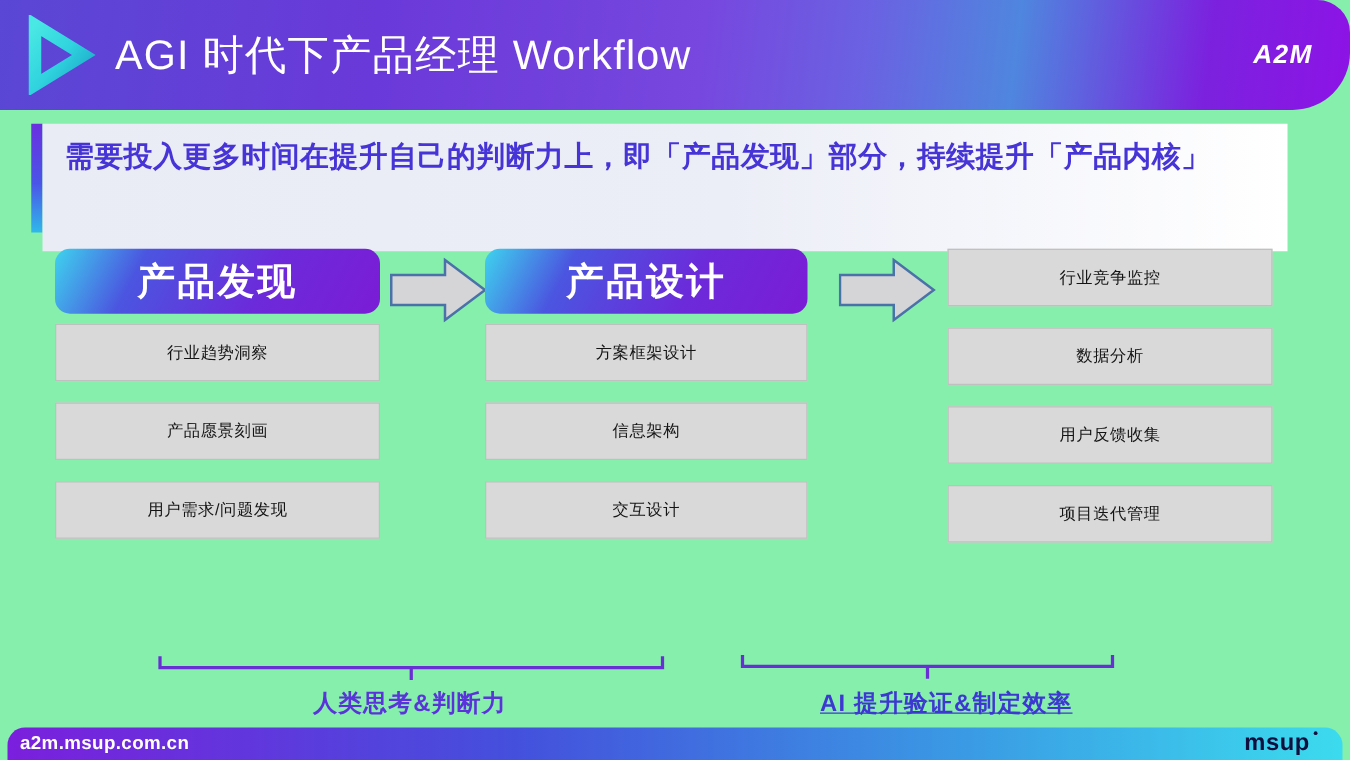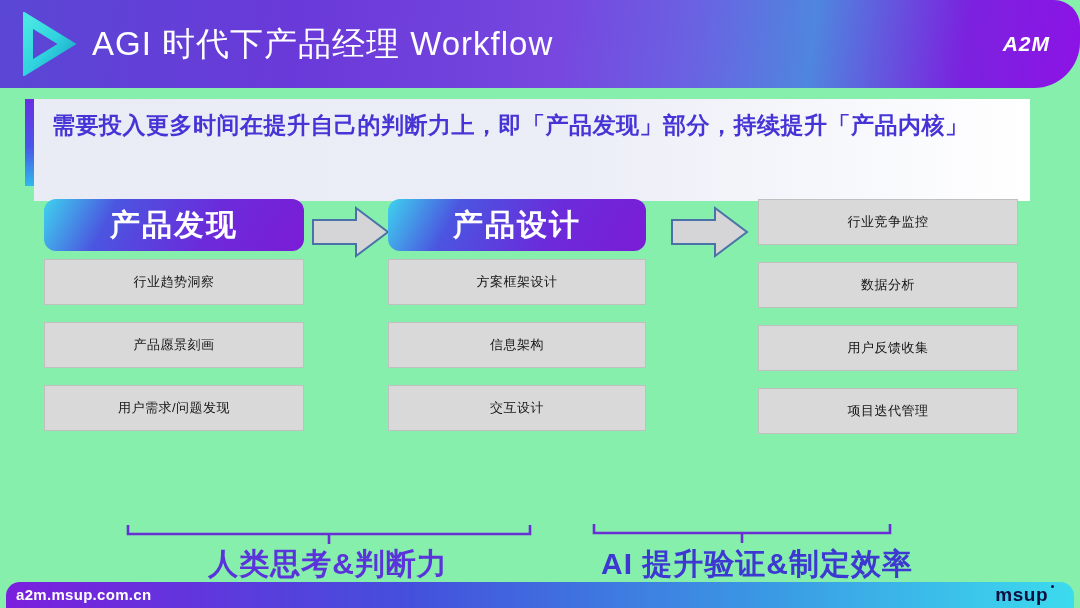--- a/index.html
+++ b/index.html
@@ -57,24 +57,24 @@
   .arrow { position:absolute; width:78px; height:52px; }
   .arrow1 { left:312px; top:206px; }
   .arrow2 { left:671px; top:206px; }
 
   
   .brace { position:absolute; }
   .brace1 { left:126px; top:524px; }
   .brace2 { left:592px; top:523px; }
   .brace-label {
     position:absolute; top:548px; height:32px; line-height:32px;
-    text-align:center; font-size:30px; font-weight:600; letter-spacing:1px; white-space:nowrap;
+    text-align:center; font-size:19px; font-weight:600; letter-spacing:1px; white-space:nowrap;
   }
   .brace-label1 { left:126px; width:404px; color:#5a33da; }
-  .brace-label2 { left:592px; width:330px; color:#3d38d2; }
+  .brace-label2 { left:592px; width:330px; color:#3d38d2;text-decoration:underline; }
 
   
   .footer {
     position:absolute; left:6px; top:582px; width:1068px; height:26px;
     background: linear-gradient(90deg, #7b1fdd 0%, #4450dc 38%, #3a9be4 72%, #3cdbee 100%);
     border-radius:14px 14px 0 0;
   }
   .footer-url {
     position:absolute; left:10px; top:0; height:26px; line-height:26px;
     color:#ffffff; font-size:15px; font-weight:700; letter-spacing:0.3px;

